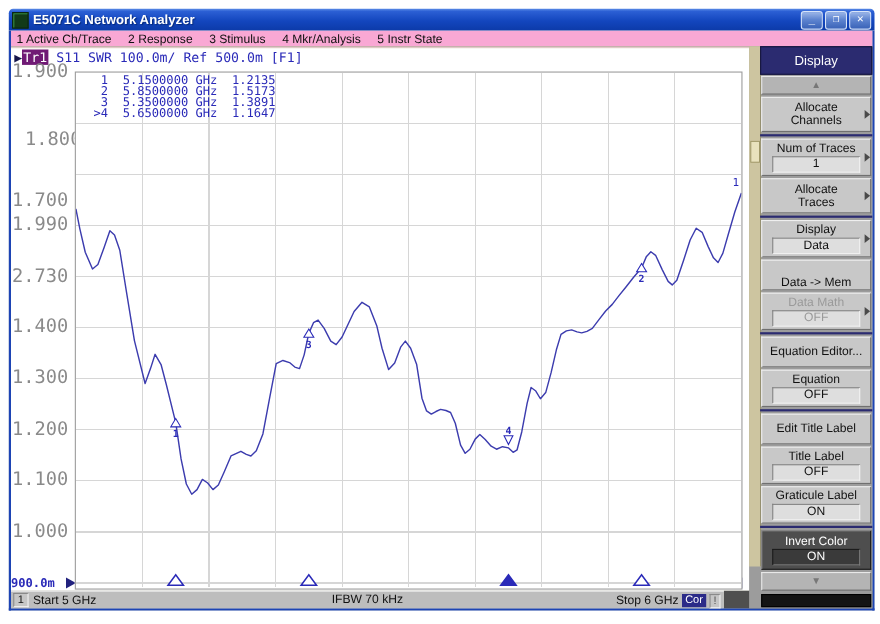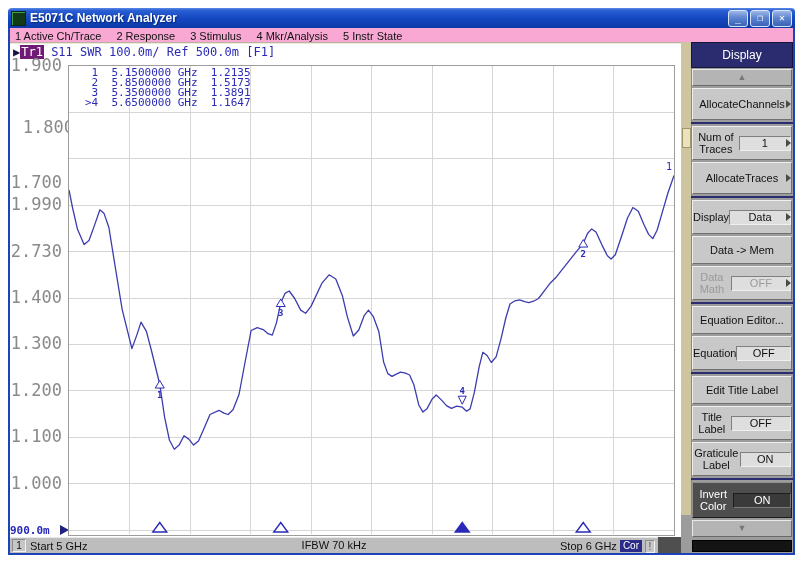--- a/index.html
+++ b/index.html
@@ -59,21 +59,21 @@
     border-right:1px solid #8f8a6c;}
   #skthumb{position:absolute;left:1px;top:86px;width:7px;height:18px;background:#e9e2bd;border:1px solid #a09868;}
   #skmain{position:absolute;left:10px;top:0;bottom:0;width:102px;display:flex;flex-direction:column;}
   #skheader{height:26px;background:#2b2b70;color:#fff;font-size:12px;display:flex;
     align-items:center;justify-content:center;flex:none;border:1px solid #15153d;box-sizing:border-box;}
   .skscroll{height:15px;margin:1px;background:#b4b4b4;border:1px solid;flex:none;
     border-color:#e8e8e8 #6a6a6a #6a6a6a #e8e8e8;color:#777;font-size:9px;
     display:flex;align-items:center;justify-content:center;line-height:9px;}
   .skdiv{height:2px;background:#2b2b70;margin:1px 0;flex:none;}
   .skkey{position:relative;margin:1px;background:#c8c8c8;border:1px solid;flex:none;
-    border-color:#efefef #707070 #707070 #efefef;display:flex;flex-direction:row;
+    border-color:#efefef #707070 #707070 #efefef;display:flex;flex-direction:column;
     align-items:center;justify-content:center;font-size:11px;color:#111;line-height:12px;text-align:center;}
   .skkey .val{margin-top:1px;width:80%;background:#dedede;border:1px solid;
     border-color:#808080 #f0f0f0 #f0f0f0 #808080;font-size:11px;line-height:13px;}
   .skkey .arr{position:absolute;right:0;top:50%;margin-top:-4px;width:0;height:0;
     border-top:4px solid transparent;border-bottom:4px solid transparent;border-left:5px solid #4a4a4a;}
   .skkey.disabled{color:#9a9a9a;}
   .skkey.disabled .val{color:#9a9a9a;}
   .skkey.selected{background:#4e4e4e;color:#fff;border-color:#909090 #1c1c1c #1c1c1c #909090;}
   .skkey.selected .val{background:#3a3a3a;color:#fff;border-color:#1c1c1c #7a7a7a #7a7a7a #1c1c1c;}
   #skfooter{flex:1;margin:2px 1px 1px 1px;background:#141414;border:1px solid #000;}
@@ -209,21 +209,21 @@
                 <div>Allocate</div>
                 <div>Traces</div>
                 <div class="arr"></div>
               </div>
               <div class="skdiv"></div>
               <div class="skkey" style="height: 32px;">
                 <div>Display</div>
                 <div class="val">Data</div>
                 <div class="arr"></div>
               </div>
-              <div class="skkey" style="height: 26px;">
+              <div class="skkey" style="height: 26px; justify-content: flex-end;">
                 <div>Data -&gt; Mem</div>
               </div>
               <div class="skkey disabled" style="height: 32px;">
                 <div>Data Math</div>
                 <div class="val">OFF</div>
                 <div class="arr"></div>
               </div>
               <div class="skdiv"></div>
               <div class="skkey" style="height: 26px;">
                 <div>Equation Editor...</div>

